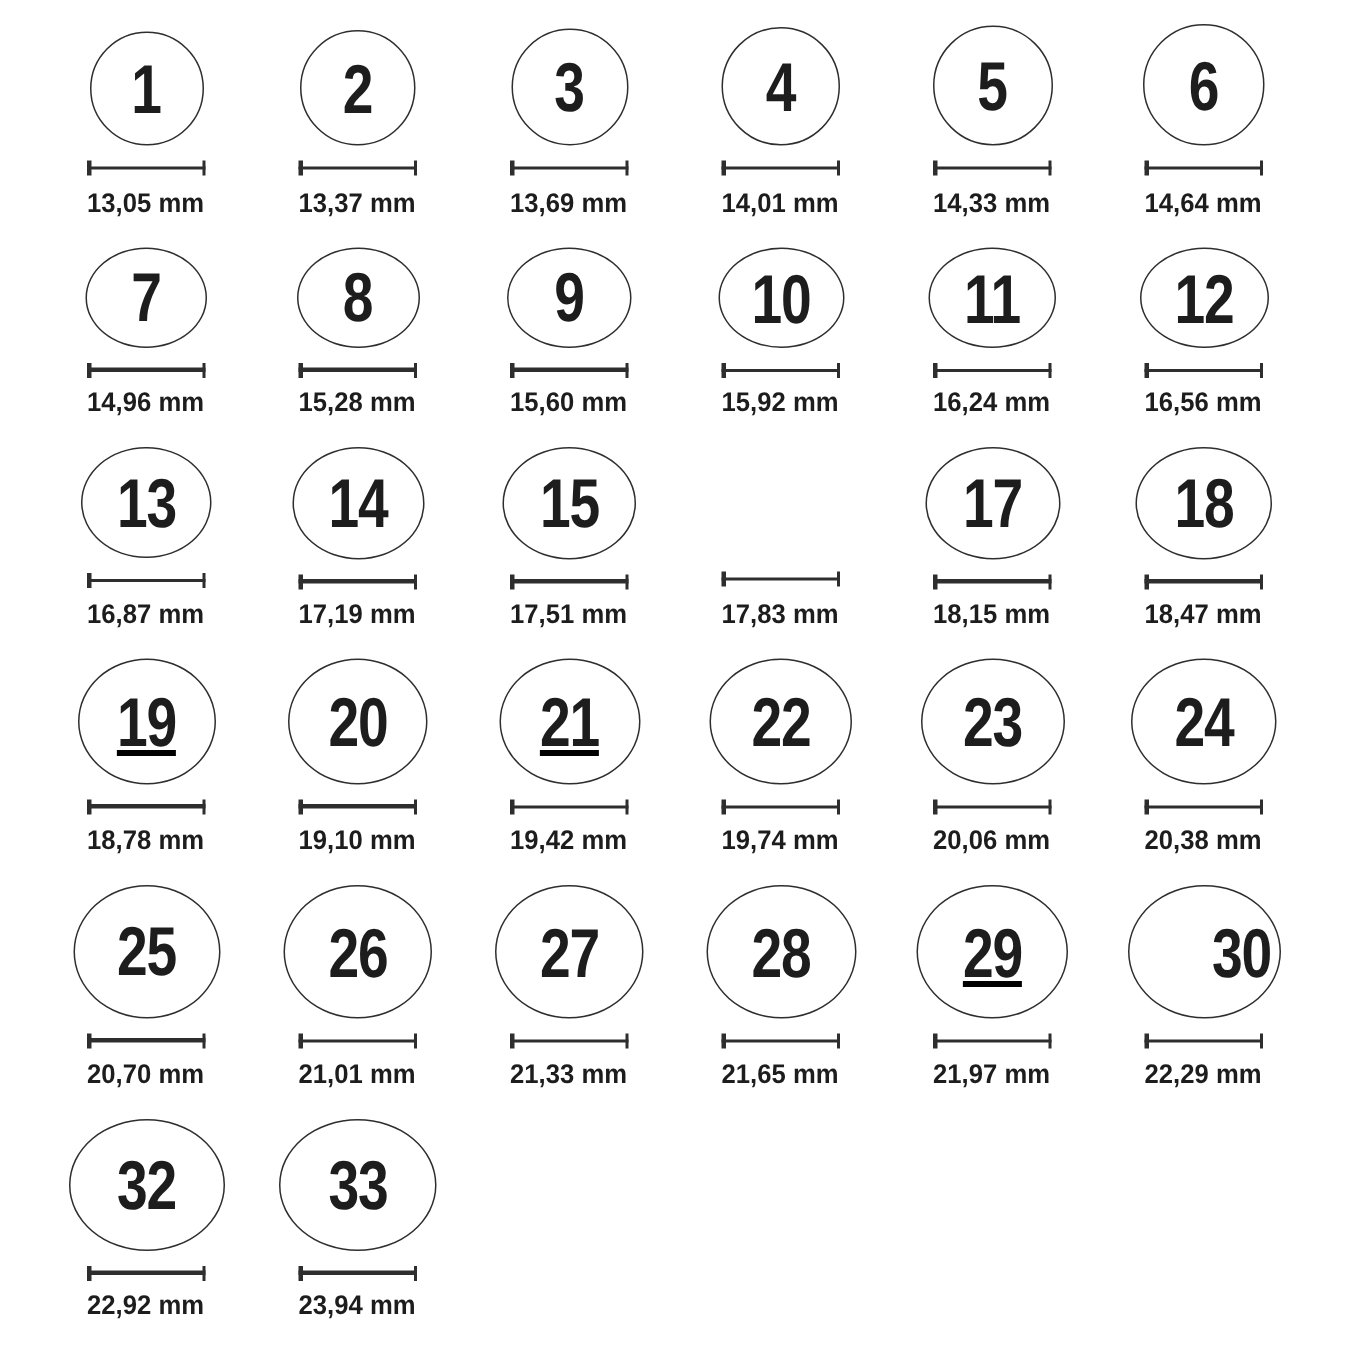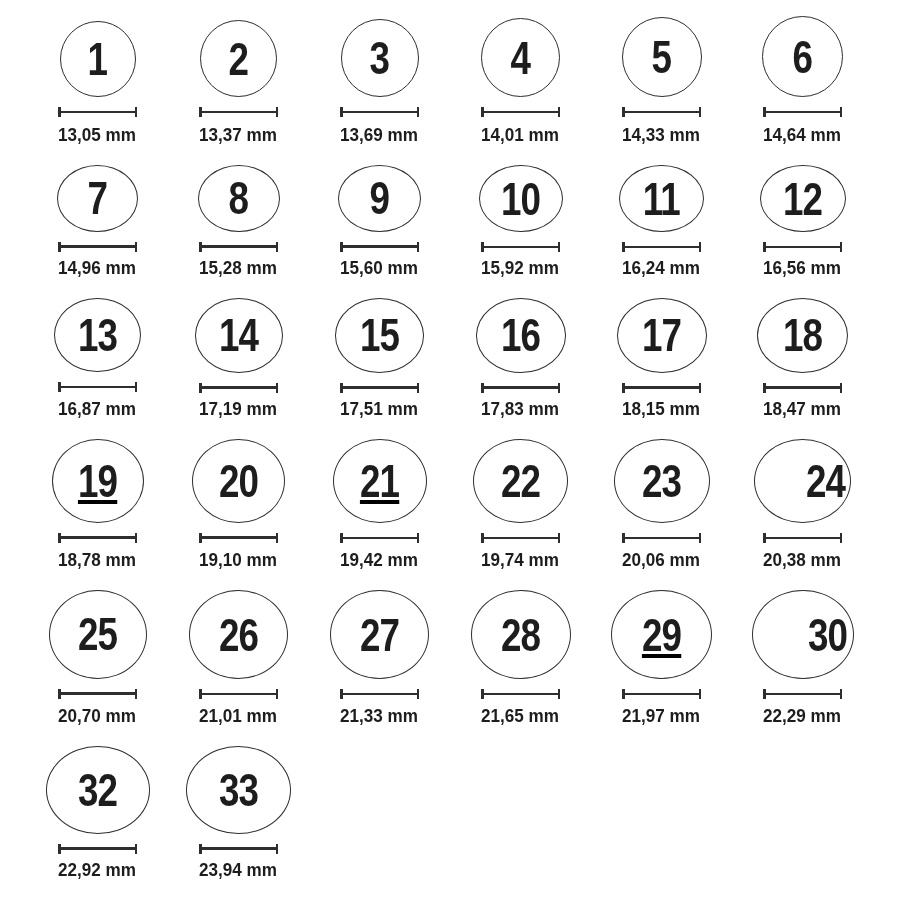--- a/index.html
+++ b/index.html
@@ -258,23 +258,20 @@
     </div>
     <div class="measure">
       <span class="tick left"></span>
       <span class="bar"></span>
       <span class="tick right"></span>
     </div>
     <div class="label">17,51 mm</div>
   </div>
 
   <div class="cell">
-    <div class="circle" style="width: 90px; height: 90px;">
-      <span class="num">16</span>
-    </div>
     <div class="measure">
       <span class="tick left"></span>
       <span class="bar"></span>
       <span class="tick right"></span>
     </div>
     <div class="label">17,83 mm</div>
   </div>
 
   <div class="cell">
     <div class="circle" style="width: 90px; height: 90px;">
@@ -354,21 +351,21 @@
     </div>
     <div class="measure">
       <span class="tick left"></span>
       <span class="bar"></span>
       <span class="tick right"></span>
     </div>
     <div class="label">20,06 mm</div>
   </div>
 
   <div class="cell">
-    <div class="circle" style="width: 97px; height: 97px; justify-content: flex-end;">
+    <div class="circle" style="width: 97px; height: 97px;">
       <span class="num">24</span>
     </div>
     <div class="measure">
       <span class="tick left"></span>
       <span class="bar"></span>
       <span class="tick right"></span>
     </div>
     <div class="label">20,38 mm</div>
   </div>
 

